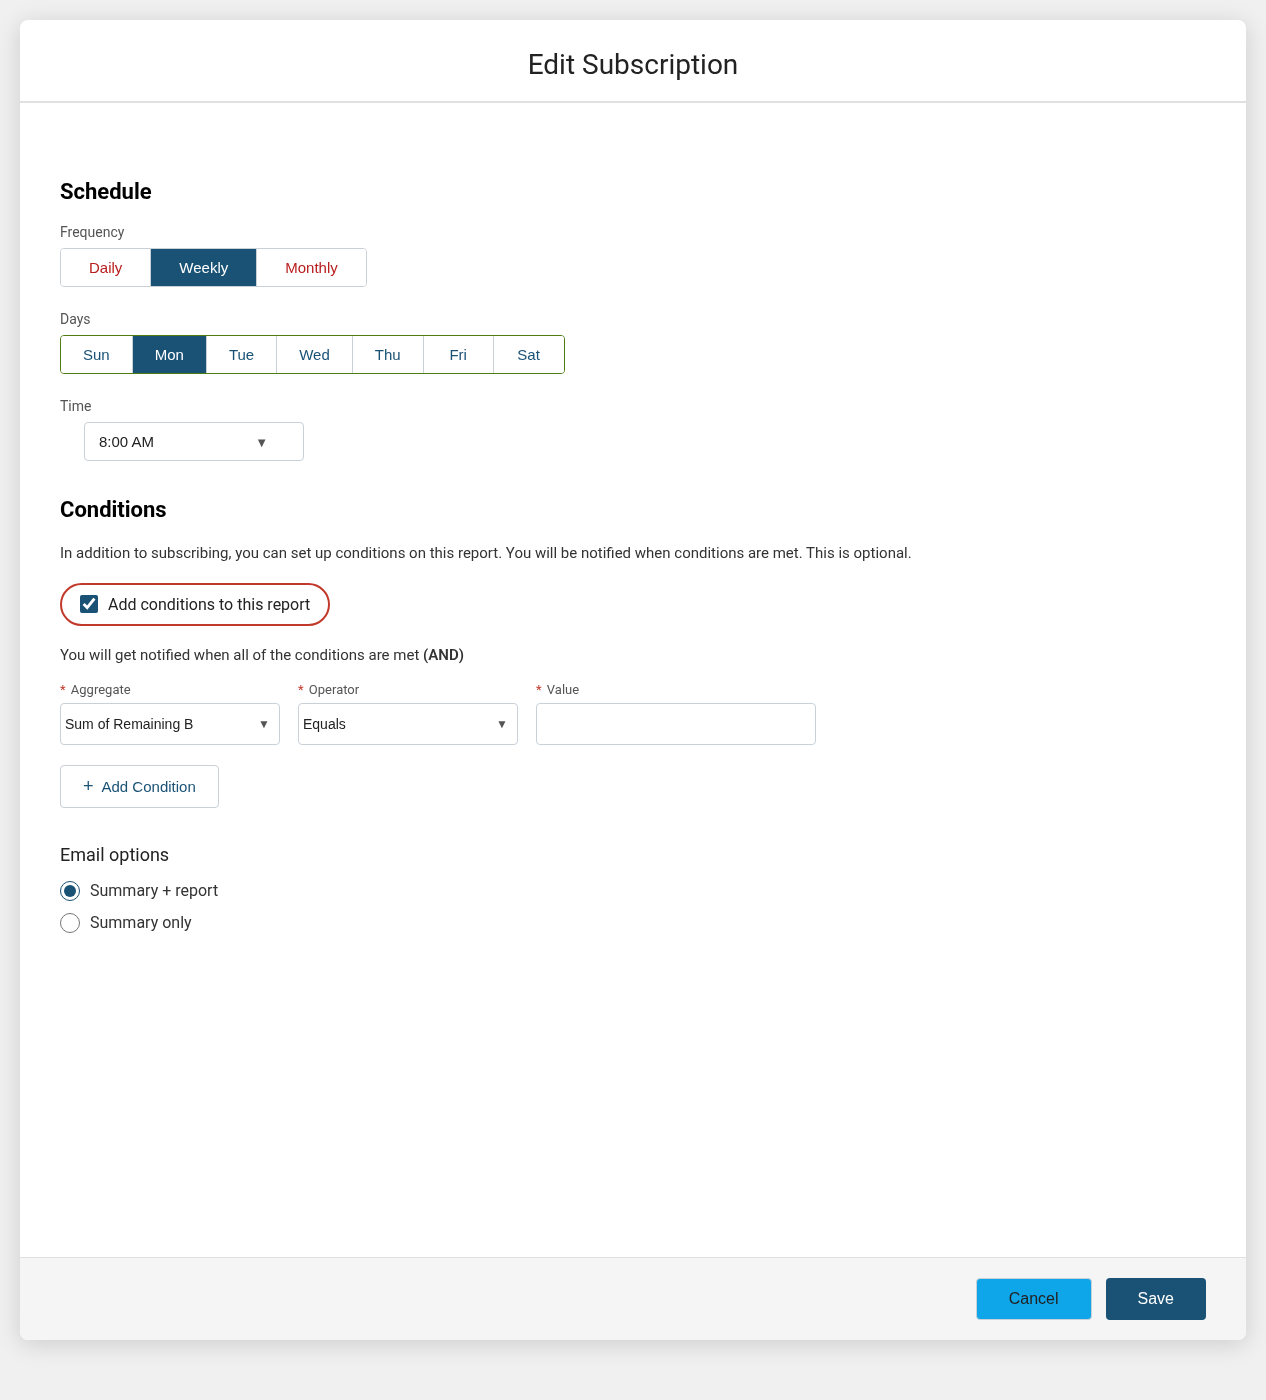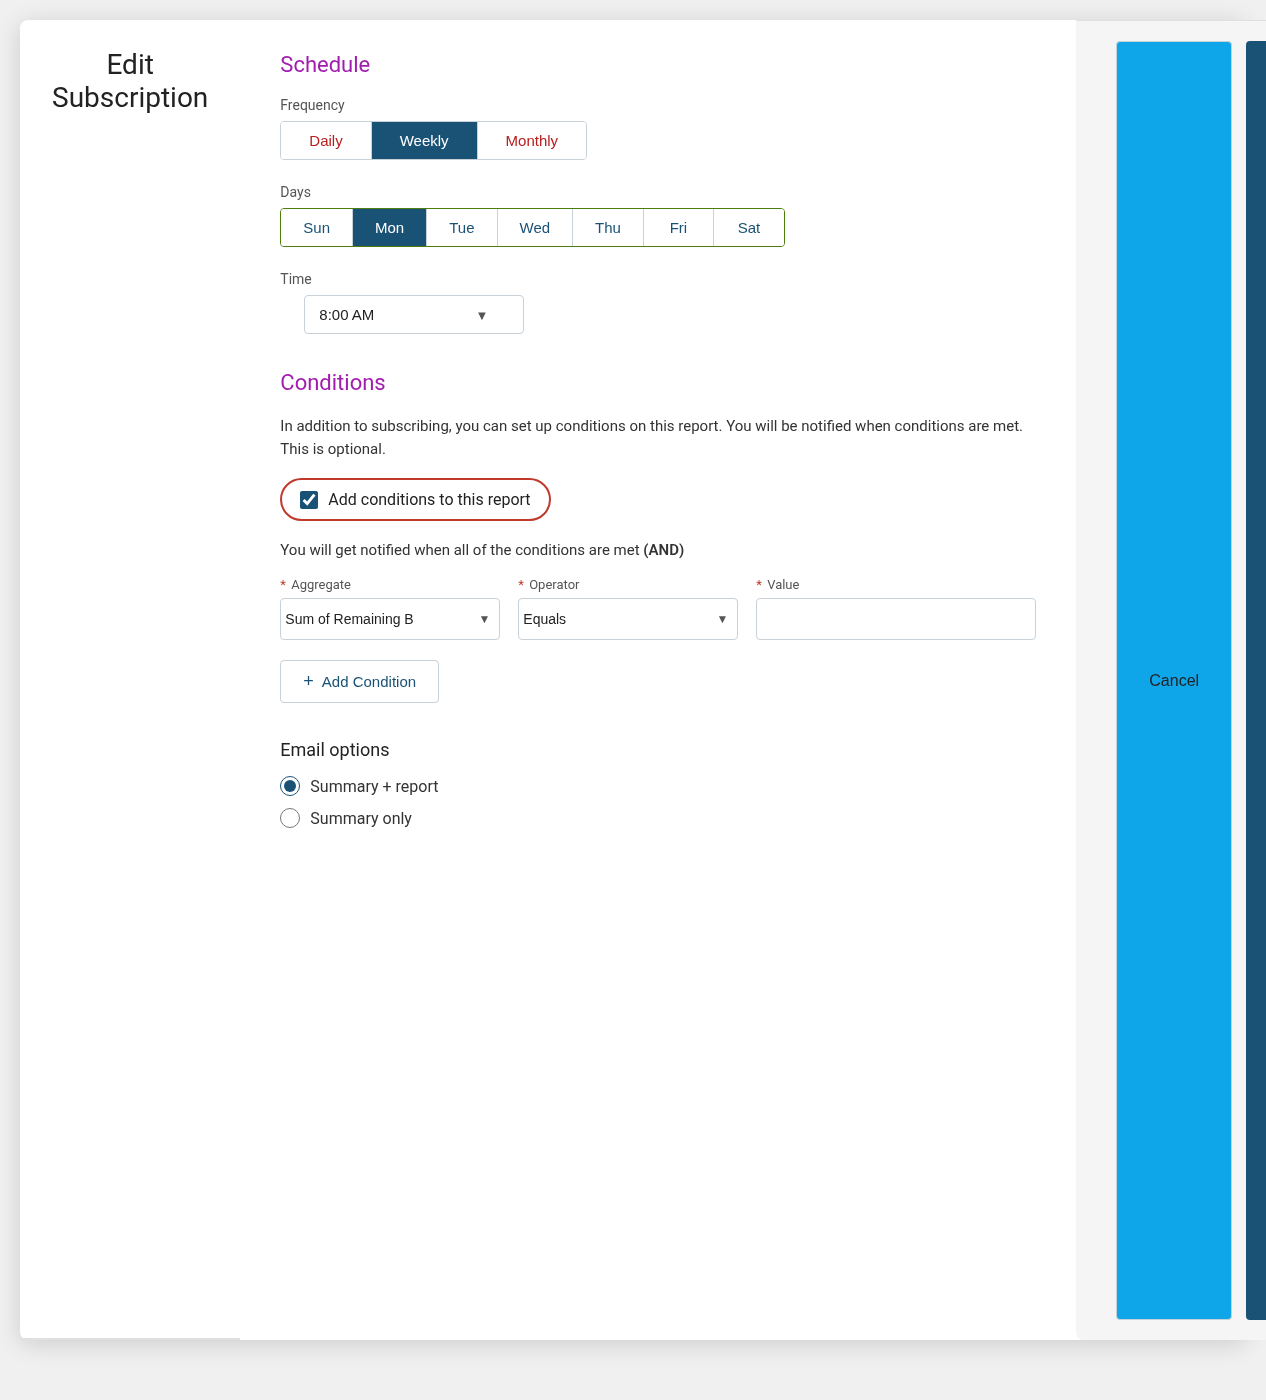--- a/index.html
+++ b/index.html
@@ -12,42 +12,43 @@
       min-height: 100vh;
       padding: 20px;
     }
     .modal {
       background: #fff;
       border-radius: 8px;
       width: 1228px;
       max-width: 100%;
       box-shadow: 0 4px 24px rgba(0,0,0,0.15);
       display: flex;
-      flex-direction: row;
+      flex-direction: column;
       min-height: 1320px;
       position: relative;
+      gap: 44px;
     }
     .modal-header {
       padding: 28px 32px 20px;
       border-bottom: 2px solid #e0e0e0;
       text-align: center;
     }
     .modal-header h1 {
       font-size: 28px;
       font-weight: 400;
       color: #222;
     }
     .modal-body {
       padding: 32px 40px;
       flex: 1;
     }
     .section-title {
       font-size: 22px;
-      font-weight: 400;
-      color: #a21caf;
+      font-weight: 700;
+      color: #000000;
       margin-bottom: 20px;
     }
     .field-label {
       font-size: 14px;
       color: #555;
       margin-bottom: 8px;
     }
     
     .btn-group {
       display: flex;

